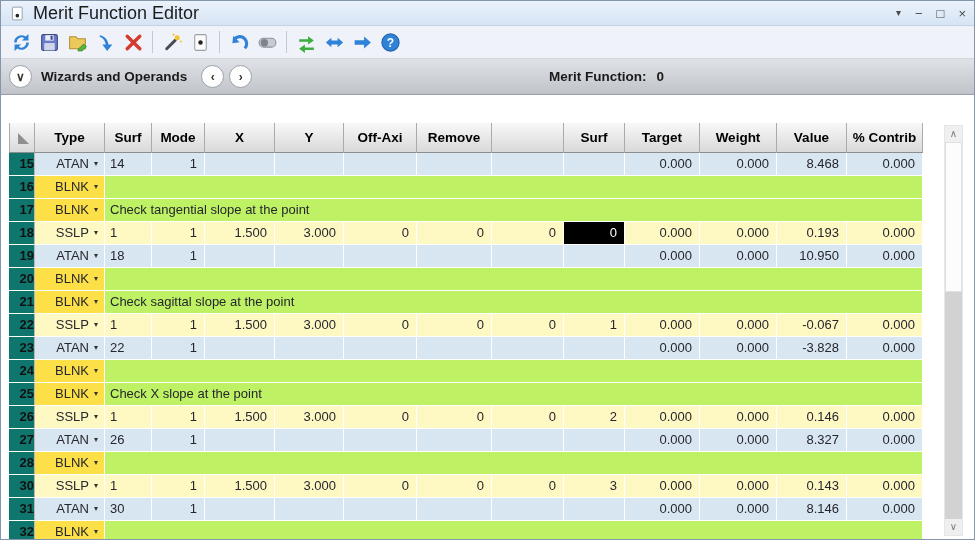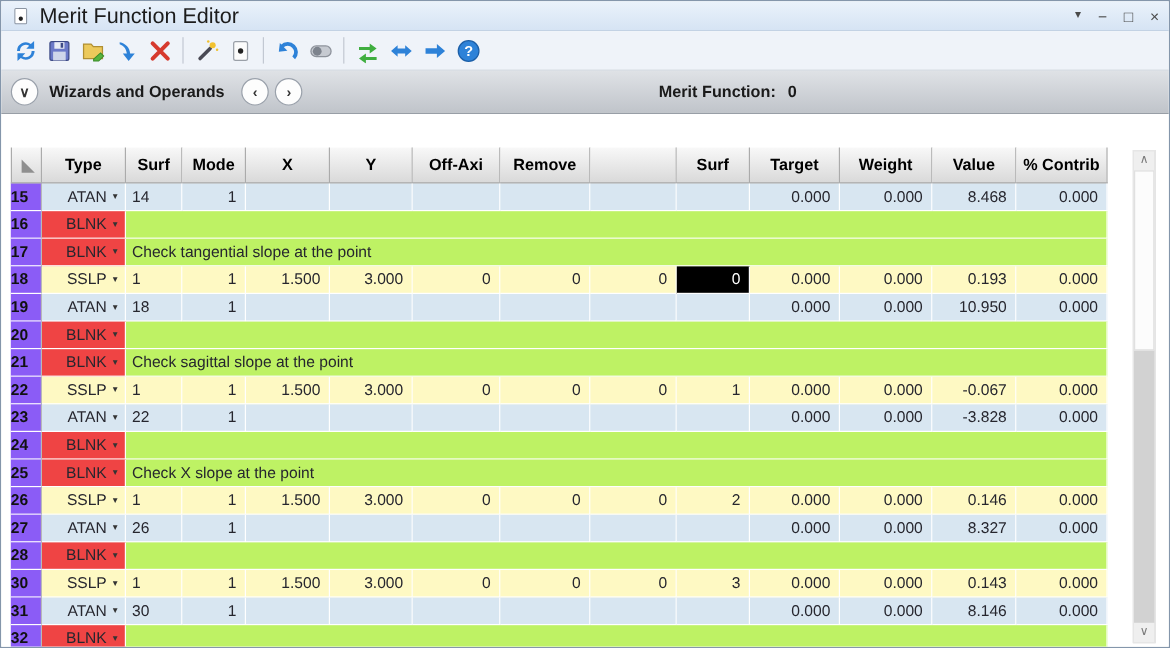--- a/index.html
+++ b/index.html
@@ -27,24 +27,24 @@
   .nav-group { display:flex; gap:5px; }
   .merit-box { position:absolute; left:548px; top:0; height:100%; display:flex; align-items:center; gap:10px; }
   .merit-label, .merit-value { font-size:13.5px; font-weight:bold; color:#1a1a1a; }
 
   
   .grid-area { position:relative; height:444px; background:#fff; padding-left:8px; overflow:hidden; }
   table { border-collapse:separate; border-spacing:0; table-layout:fixed; width:914px; font-size:13px; color:#26262e;margin-top:28px; }
   th { height:30px; background:linear-gradient(#f8f8f8,#d9d9d9); border-right:1px solid #ababab; border-bottom:1px solid #8d8d8d; font-size:13.5px; font-weight:bold; color:#000; text-align:center; padding:0 4px; overflow:hidden; white-space:nowrap; }
   th:first-child { border-left:1px solid #ababab; }
   td { height:23px; line-height:22px; padding:0; overflow:hidden; white-space:nowrap; border-right:1px solid #fff; border-bottom:1px solid #fff; }
-  td.rownum { background:#8b5cf6; font-weight:bold; text-align:left; color:#111; border-right:1px solid #b8b8b8; }
+  td.rownum { background:#0f766e; font-weight:bold; text-align:right; color:#111; border-right:1px solid #b8b8b8; }
   tr.row-atan td.c { background:#d8e6f1; }
   tr.row-sslp td.c { background:#fef9c3; }
-  tr.row-blank td.c { background:#ef4444; }
+  tr.row-blank td.c { background:#fde047; }
   td.typecell { display:flex; align-items:center; justify-content:flex-end; padding-right:6px; gap:5px; height:23px; }
   td .tri { font-size:8px; color:#333; line-height:1; }
   td.left { text-align:left; padding-left:5px; }
   td.right { text-align:right; padding-right:7px; }
   td.comment { text-align:left; padding-left:5px; background:#bef264; }
   td.selected { background:#000 !important; color:#fff; }
   .corner-tri { width:0; height:0; border-right:11px solid transparent; border-bottom:11px solid #8f8f8f; margin:2px auto 0 4px; }
 
   
   .vscroll { position:absolute; right:11px; top:30px; bottom:3px; width:19px; background:#d2d2d2; border:1px solid #e6e6e6; display:flex; flex-direction:column; }

